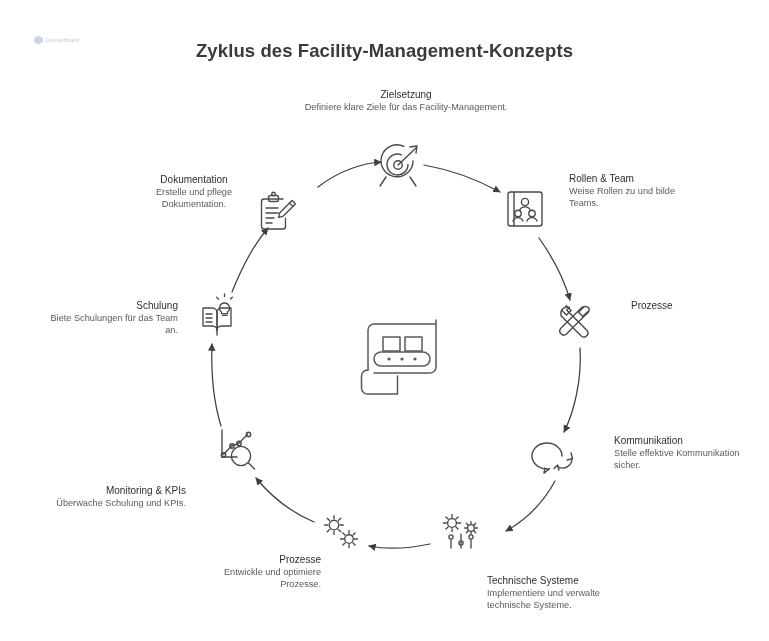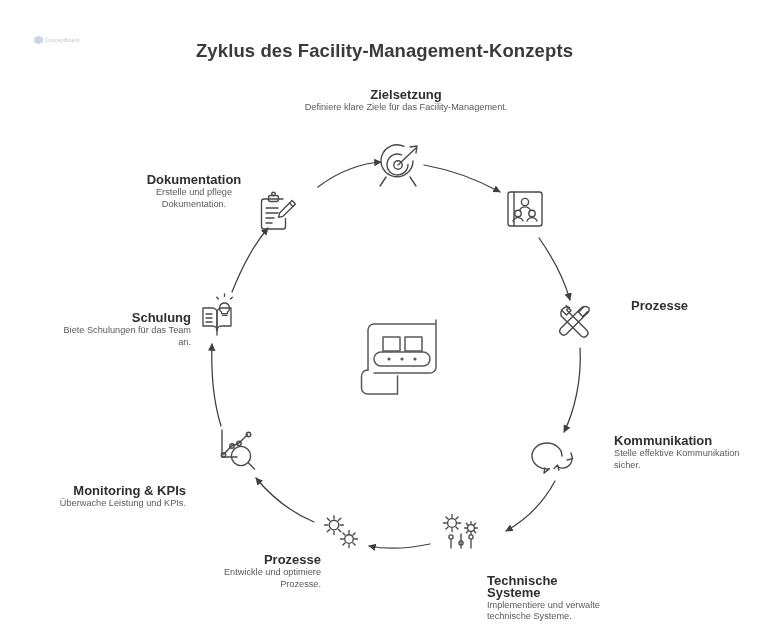--- a/index.html
+++ b/index.html
@@ -45,22 +45,22 @@
 
   
   .label{
     position:absolute;
     font-size:9.2px;
     line-height:11.6px;
     color:#4a4a4a;
   }
   .label .ttl{
     display:block;
-    font-weight:bold;
-    font-size:13px;
+    font-weight:normal;
+    font-size:10px;
     color:#2f2f2f;
     margin-bottom:1.5px;
   }
   .label .dsc{display:block;color:#5a5a5a;}
   .label.right{text-align:left;}
   .label.left{text-align:right;}
   .label.center{text-align:center;}
 </style>
 </head>
 <body>
@@ -196,20 +196,24 @@
       <path d="M292,200.5 l3.4,3.4 l-12.4,12.4 l-4.4,1 l1,-4.4 z"></path>
       <path d="M289.5,203 l3.4,3.4"></path>
     </g>
   </svg>
 
   <div class="label center" style="left:292px;top:89px;width:228px;">
     <span class="ttl">Zielsetzung</span>
     <span class="dsc">Definiere klare Ziele für das Facility-Management.</span>
   </div>
 
+  <div class="label right" style="left:569px;top:173px;width:130px;">
+    <span class="ttl">Rollen &amp; Team</span>
+    <span class="dsc">Weise Rollen zu und bilde Teams.</span>
+  </div>
 
   <div class="label right" style="left:631px;top:300px;width:126px;">
     <span class="ttl">Prozesse</span>
   </div>
 
   <div class="label right" style="left:614px;top:435px;width:130px;">
     <span class="ttl">Kommunikation</span>
     <span class="dsc">Stelle effektive Kommunikation sicher.</span>
   </div>
 
@@ -218,24 +222,24 @@
     <span class="dsc">Implementiere und verwalte technische Systeme.</span>
   </div>
 
   <div class="label left" style="left:185px;top:554px;width:136px;">
     <span class="ttl">Prozesse</span>
     <span class="dsc">Entwickle und optimiere Prozesse.</span>
   </div>
 
   <div class="label left" style="left:55px;top:437px;width:131px;margin-top:48px;">
     <span class="ttl">Monitoring &amp; KPIs</span>
-    <span class="dsc">Überwache Leistung und KPIs.</span>
-  </div>
-
-  <div class="label left" style="left:52px;top:300px;width:139px;margin-top:12px;">
+    <span class="dsc">Überwache Schulung und KPIs.</span>
+  </div>
+
+  <div class="label left" style="left:39px;top:300px;width:139px;">
     <span class="ttl">Schulung</span>
     <span class="dsc">Biete Schulungen für das Team an.</span>
   </div>
 
   <div class="label center" style="left:130px;top:174px;width:128px;">
     <span class="ttl">Dokumentation</span>
     <span class="dsc">Erstelle und pflege Dokumentation.</span>
   </div>
 
 </div>

